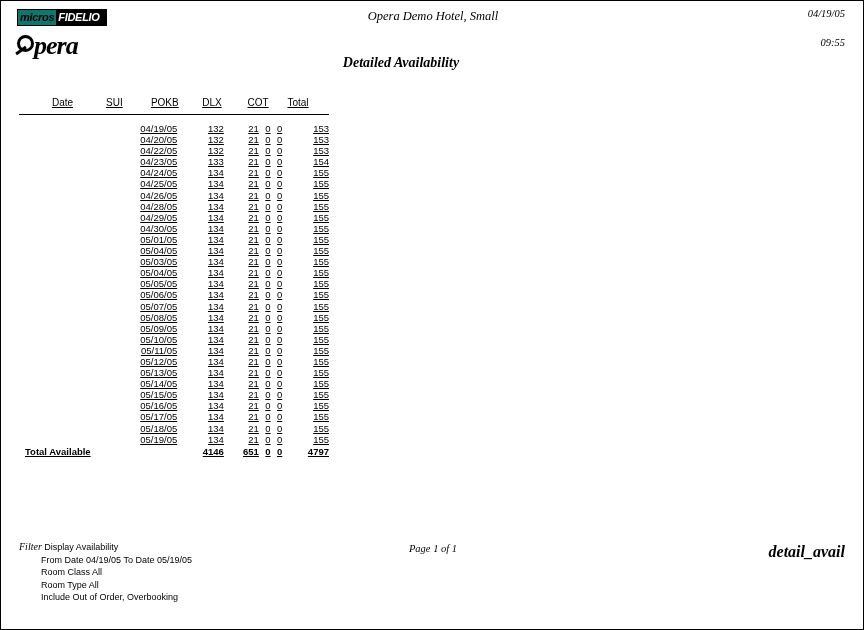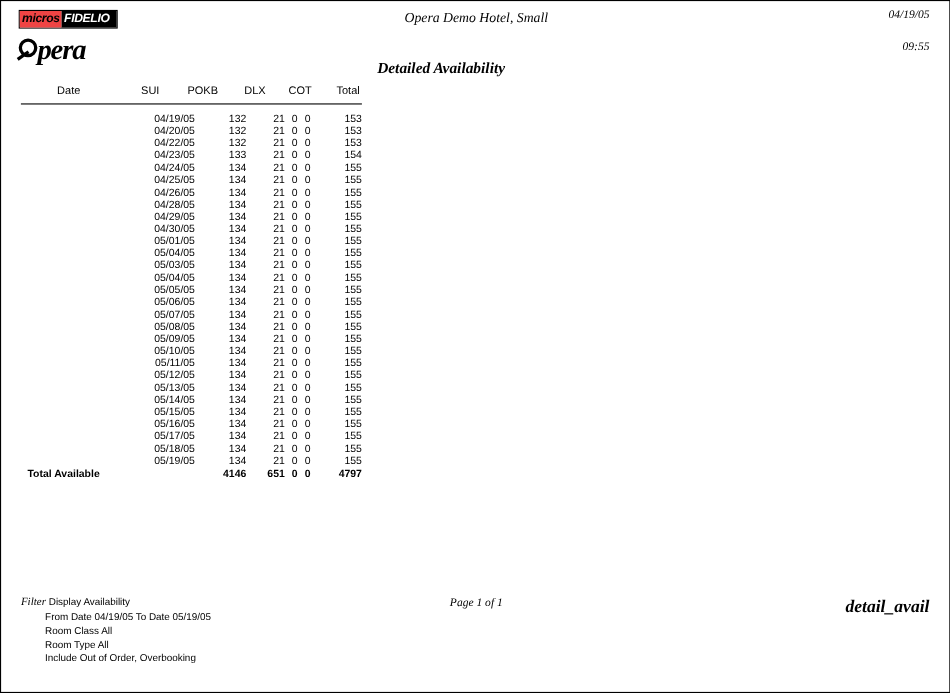--- a/index.html
+++ b/index.html
@@ -34,21 +34,21 @@
     border: 1px solid #000;
     width: 88px;
     height: 15px;
     font-size: 11px;
     font-weight: bold;
     font-style: italic;
     letter-spacing: -0.3px;
   }
   .logo-micros .m-left {
     color: #000;
-    background: #ef4444;
+    background: #0f766e;
     padding: 0 2px 0 2px;
     line-height: 15px;
     font-family: "Liberation Sans", sans-serif;
   }
   .logo-micros .m-right {
     color: #fff;
     background: #000;
     padding: 0 3px 0 2px;
     line-height: 15px;
     flex: 1;
@@ -127,33 +127,34 @@
     font-family: "Liberation Serif", serif;
     font-style: italic;
     font-weight: bold;
     font-size: 14px;
   }
 
   
   .table-wrap {
     position: absolute;
     left: 18px;
-    top: 76px;
+    top: 96px;
     width: 310px;
+    text-decoration: underline;
   }
   table.avail {
     border-collapse: collapse;
     width: 310px;
     font-size: 9.5px;
   }
   table.avail th {
     font-weight: normal;
     font-size: 10px;
     padding: 0 0 6px 0;
-    text-align: right;
+    text-align: left;
     font-family: "Liberation Sans", sans-serif;
   }
   table.avail th.c-date { text-align: center; width: 96px; }
   table.avail th.c-sui  { width: 42px; padding-right: 6px; }
   table.avail th.c-pokb { width: 50px; padding-right: 4px; }
   table.avail th.c-dlx  { width: 42px; padding-right: 6px; }
   table.avail th.c-cot  { width: 38px; padding-right: 4px; }
   table.avail th.c-total{ width: 42px; padding-right: 2px; margin-top: 19px; }
 
   .hdr-rule {

